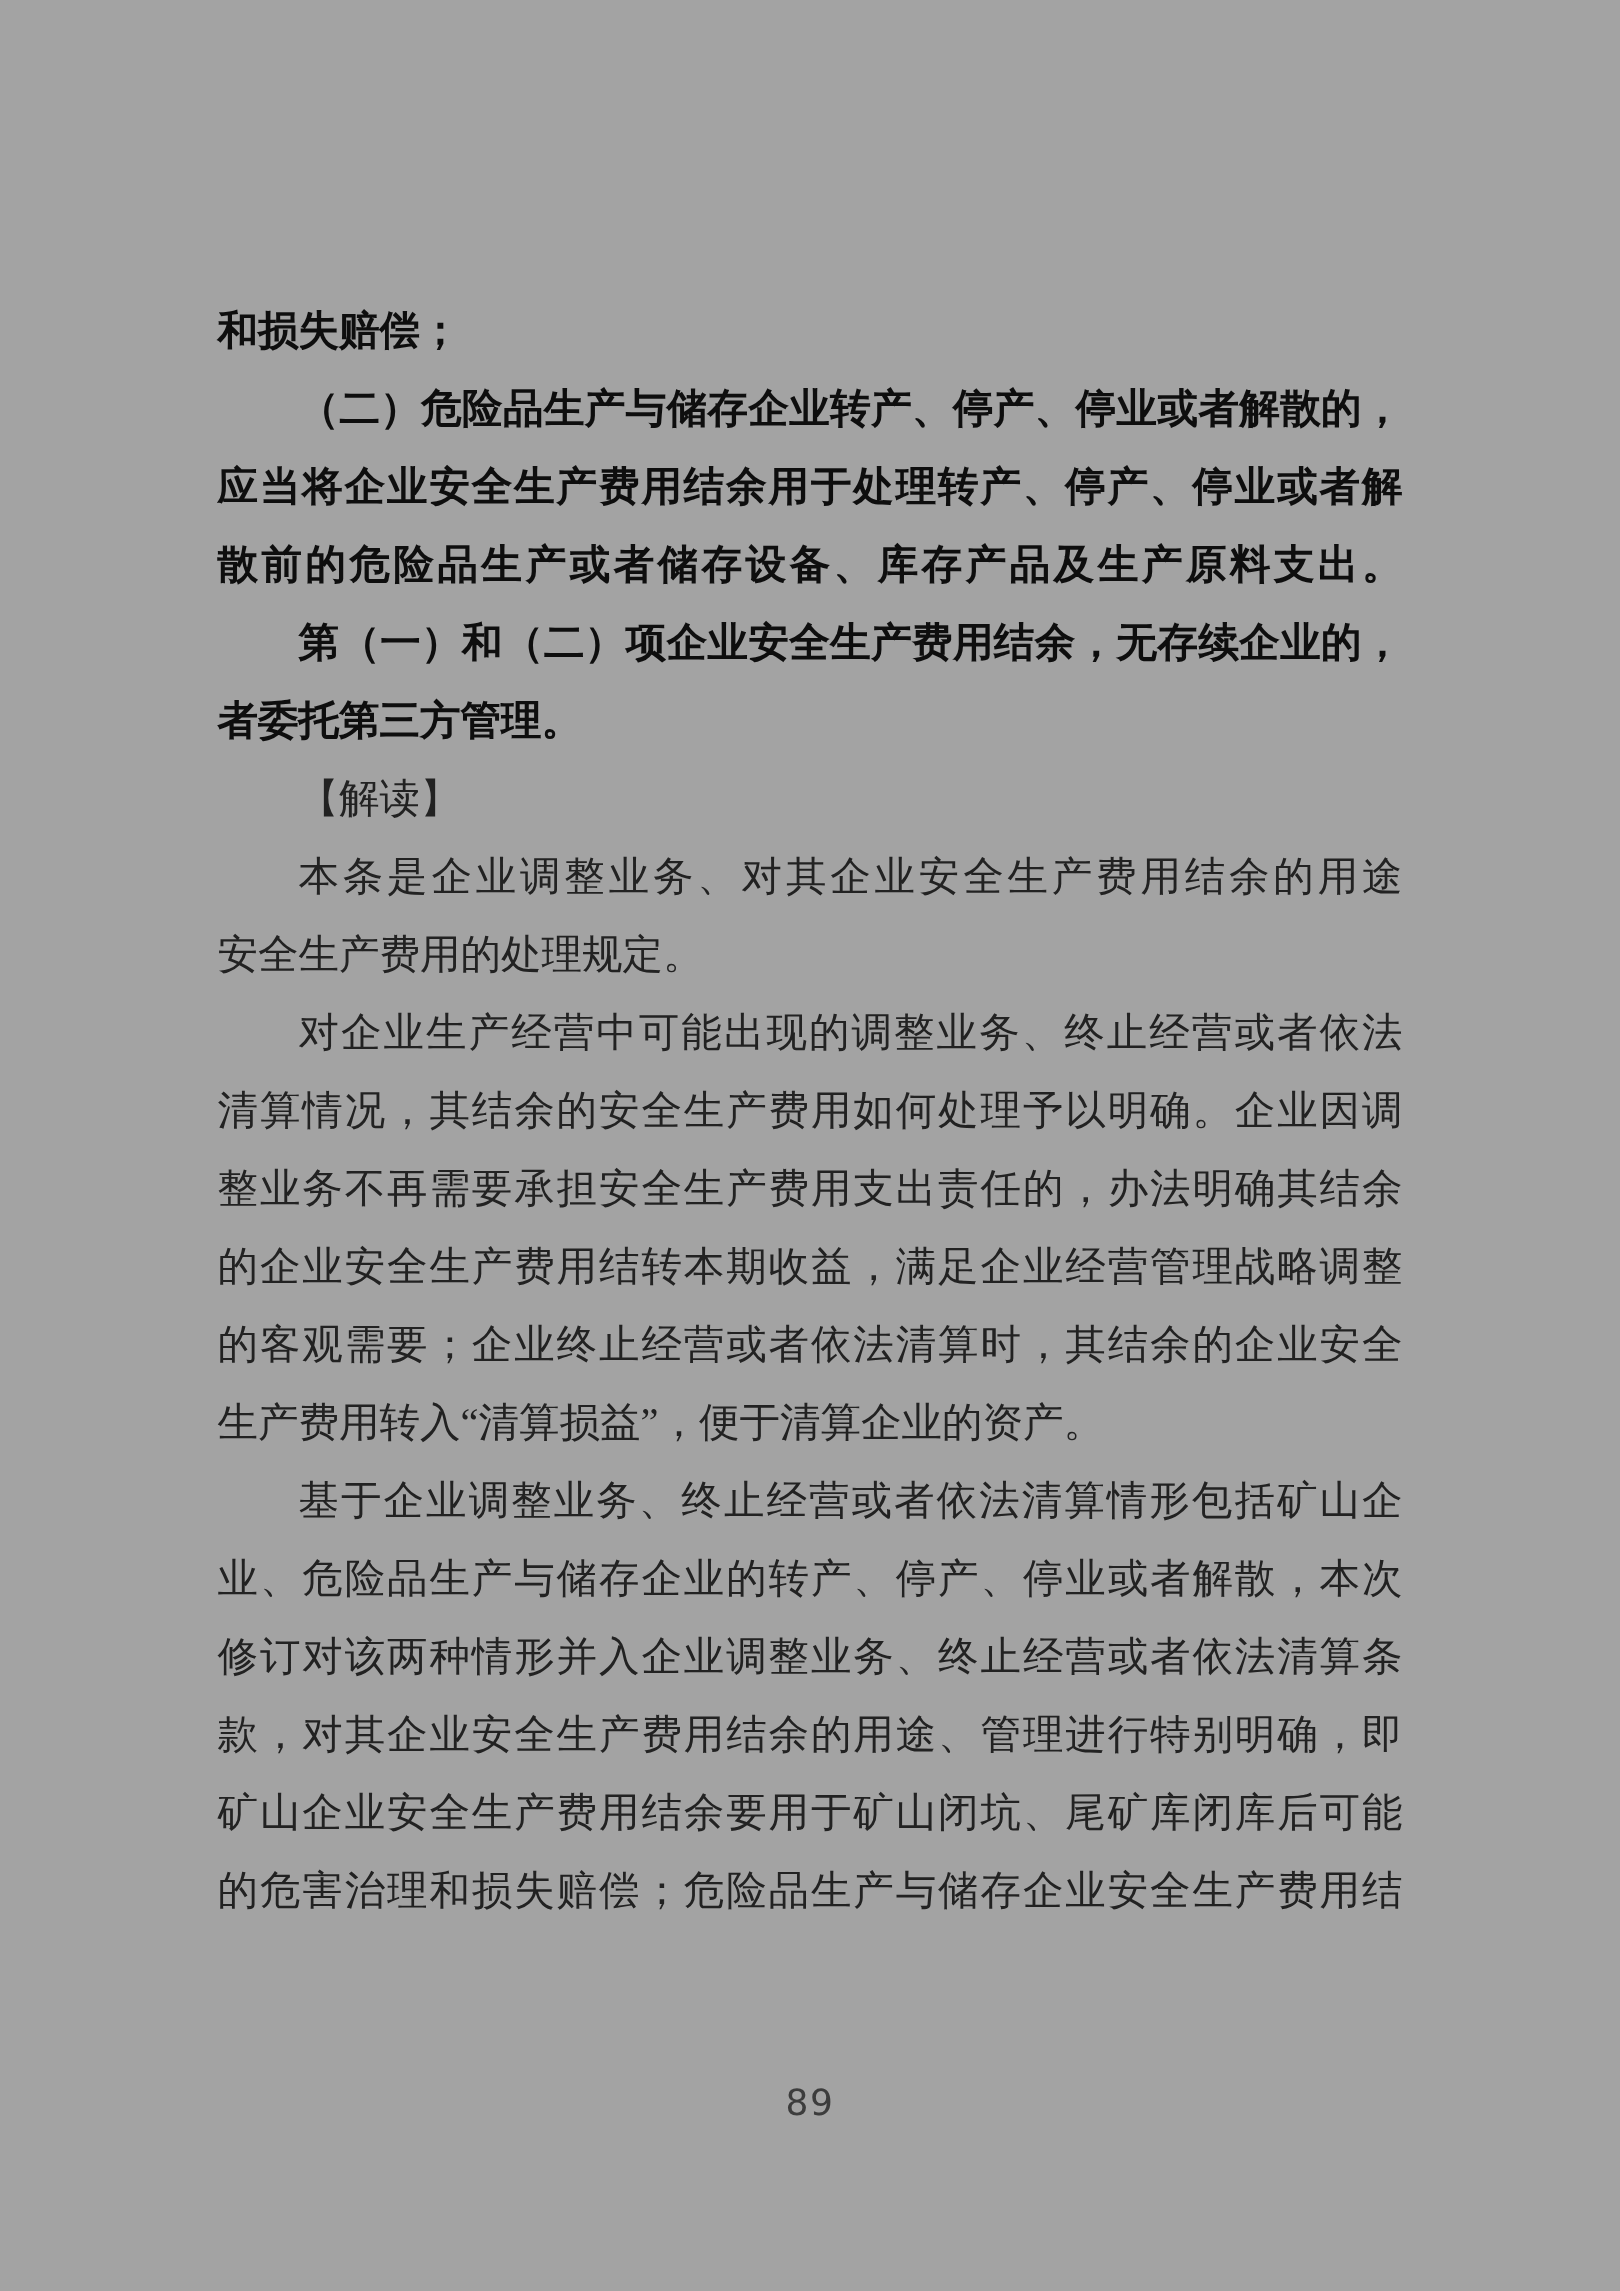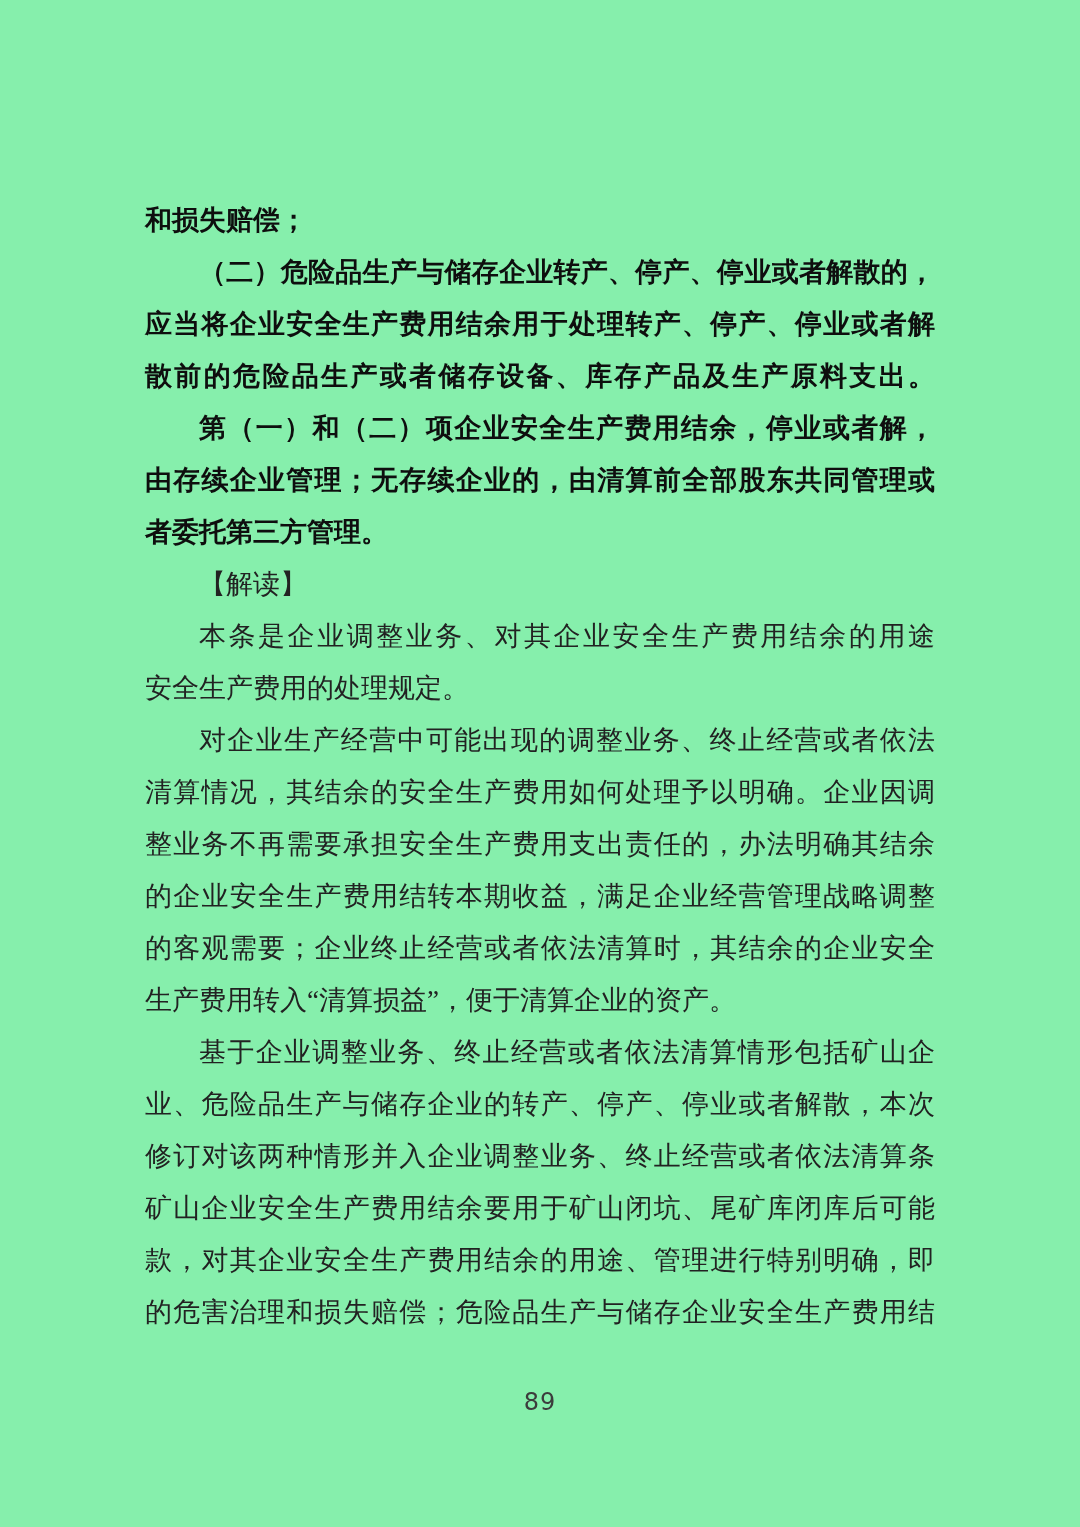--- a/index.html
+++ b/index.html
@@ -7,21 +7,21 @@
   body {
     width: 1080px;
     height: 1527px;
     position: relative;
     font-family: "Liberation Serif", serif;
     overflow: hidden;
   }
   .page {
     position: absolute;
     inset: 0;
-    background: #86efac;
+    background: #a3a3a3;
   }
   .text-block {
     position: absolute;
     left: 145px;
     top: 194px;
     width: 790px;
   }
   .line {
     font-size: 27px;
     line-height: 52px;
@@ -57,33 +57,32 @@
 </style>
 </head>
 <body>
 
 <div class="page">
   <div class="text-block" id="lines-container">
       <div class="line bold">和损失赔偿；</div>
       <div class="line bold indent justify">（二）危险品生产与储存企业转产、停产、停业或者解散的，</div>
       <div class="line bold justify">应当将企业安全生产费用结余用于处理转产、停产、停业或者解</div>
       <div class="line bold justify">散前的危险品生产或者储存设备、库存产品及生产原料支出。</div>
-      <div class="line bold indent justify">第（一）和（二）项企业安全生产费用结余，停业或者解，</div>
-      <div class="line bold justify">由存续企业管理；无存续企业的，由清算前全部股东共同管理或</div>
+      <div class="line bold indent justify">第（一）和（二）项企业安全生产费用结余，无存续企业的，</div>
       <div class="line bold">者委托第三方管理。</div>
       <div class="line indent">【解读】</div>
       <div class="line indent justify">本条是企业调整业务、对其企业安全生产费用结余的用途</div>
       <div class="line">安全生产费用的处理规定。</div>
       <div class="line indent justify">对企业生产经营中可能出现的调整业务、终止经营或者依法</div>
       <div class="line justify">清算情况，其结余的安全生产费用如何处理予以明确。企业因调</div>
       <div class="line justify">整业务不再需要承担安全生产费用支出责任的，办法明确其结余</div>
       <div class="line justify">的企业安全生产费用结转本期收益，满足企业经营管理战略调整</div>
       <div class="line justify">的客观需要；企业终止经营或者依法清算时，其结余的企业安全</div>
       <div class="line">生产费用转入“清算损益”，便于清算企业的资产。</div>
       <div class="line indent justify">基于企业调整业务、终止经营或者依法清算情形包括矿山企</div>
       <div class="line justify">业、危险品生产与储存企业的转产、停产、停业或者解散，本次</div>
       <div class="line justify">修订对该两种情形并入企业调整业务、终止经营或者依法清算条</div>
+      <div class="line justify">款，对其企业安全生产费用结余的用途、管理进行特别明确，即</div>
       <div class="line justify">矿山企业安全生产费用结余要用于矿山闭坑、尾矿库闭库后可能</div>
-      <div class="line justify">款，对其企业安全生产费用结余的用途、管理进行特别明确，即</div>
       <div class="line justify">的危害治理和损失赔偿；危险品生产与储存企业安全生产费用结</div>
     </div>
   <div class="page-number">89</div>
 </div>
 
 </body></html>

